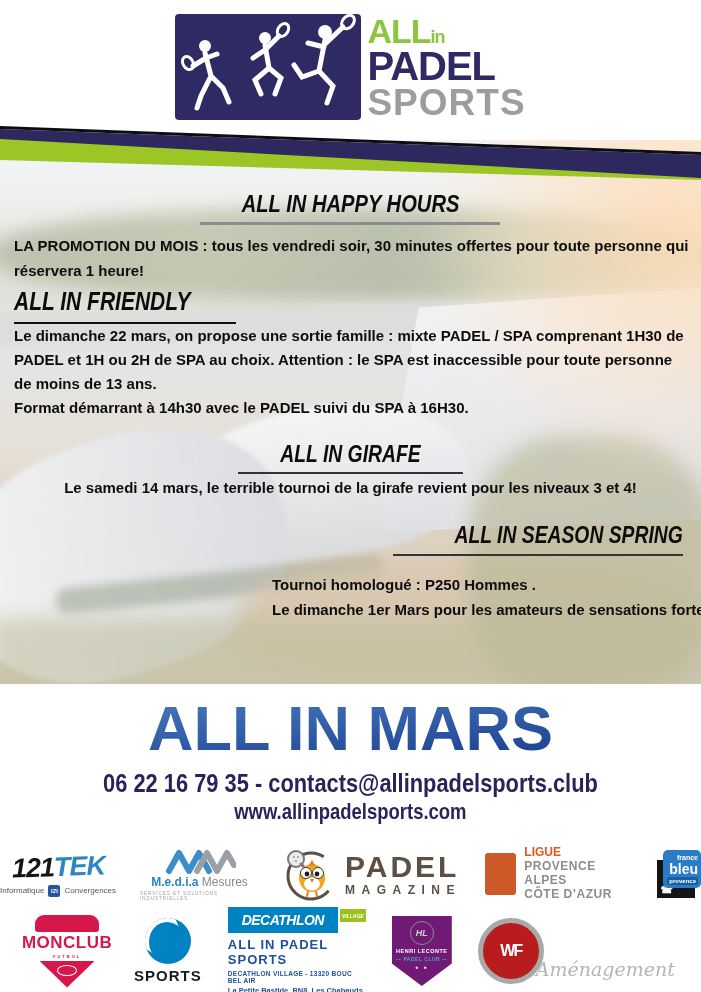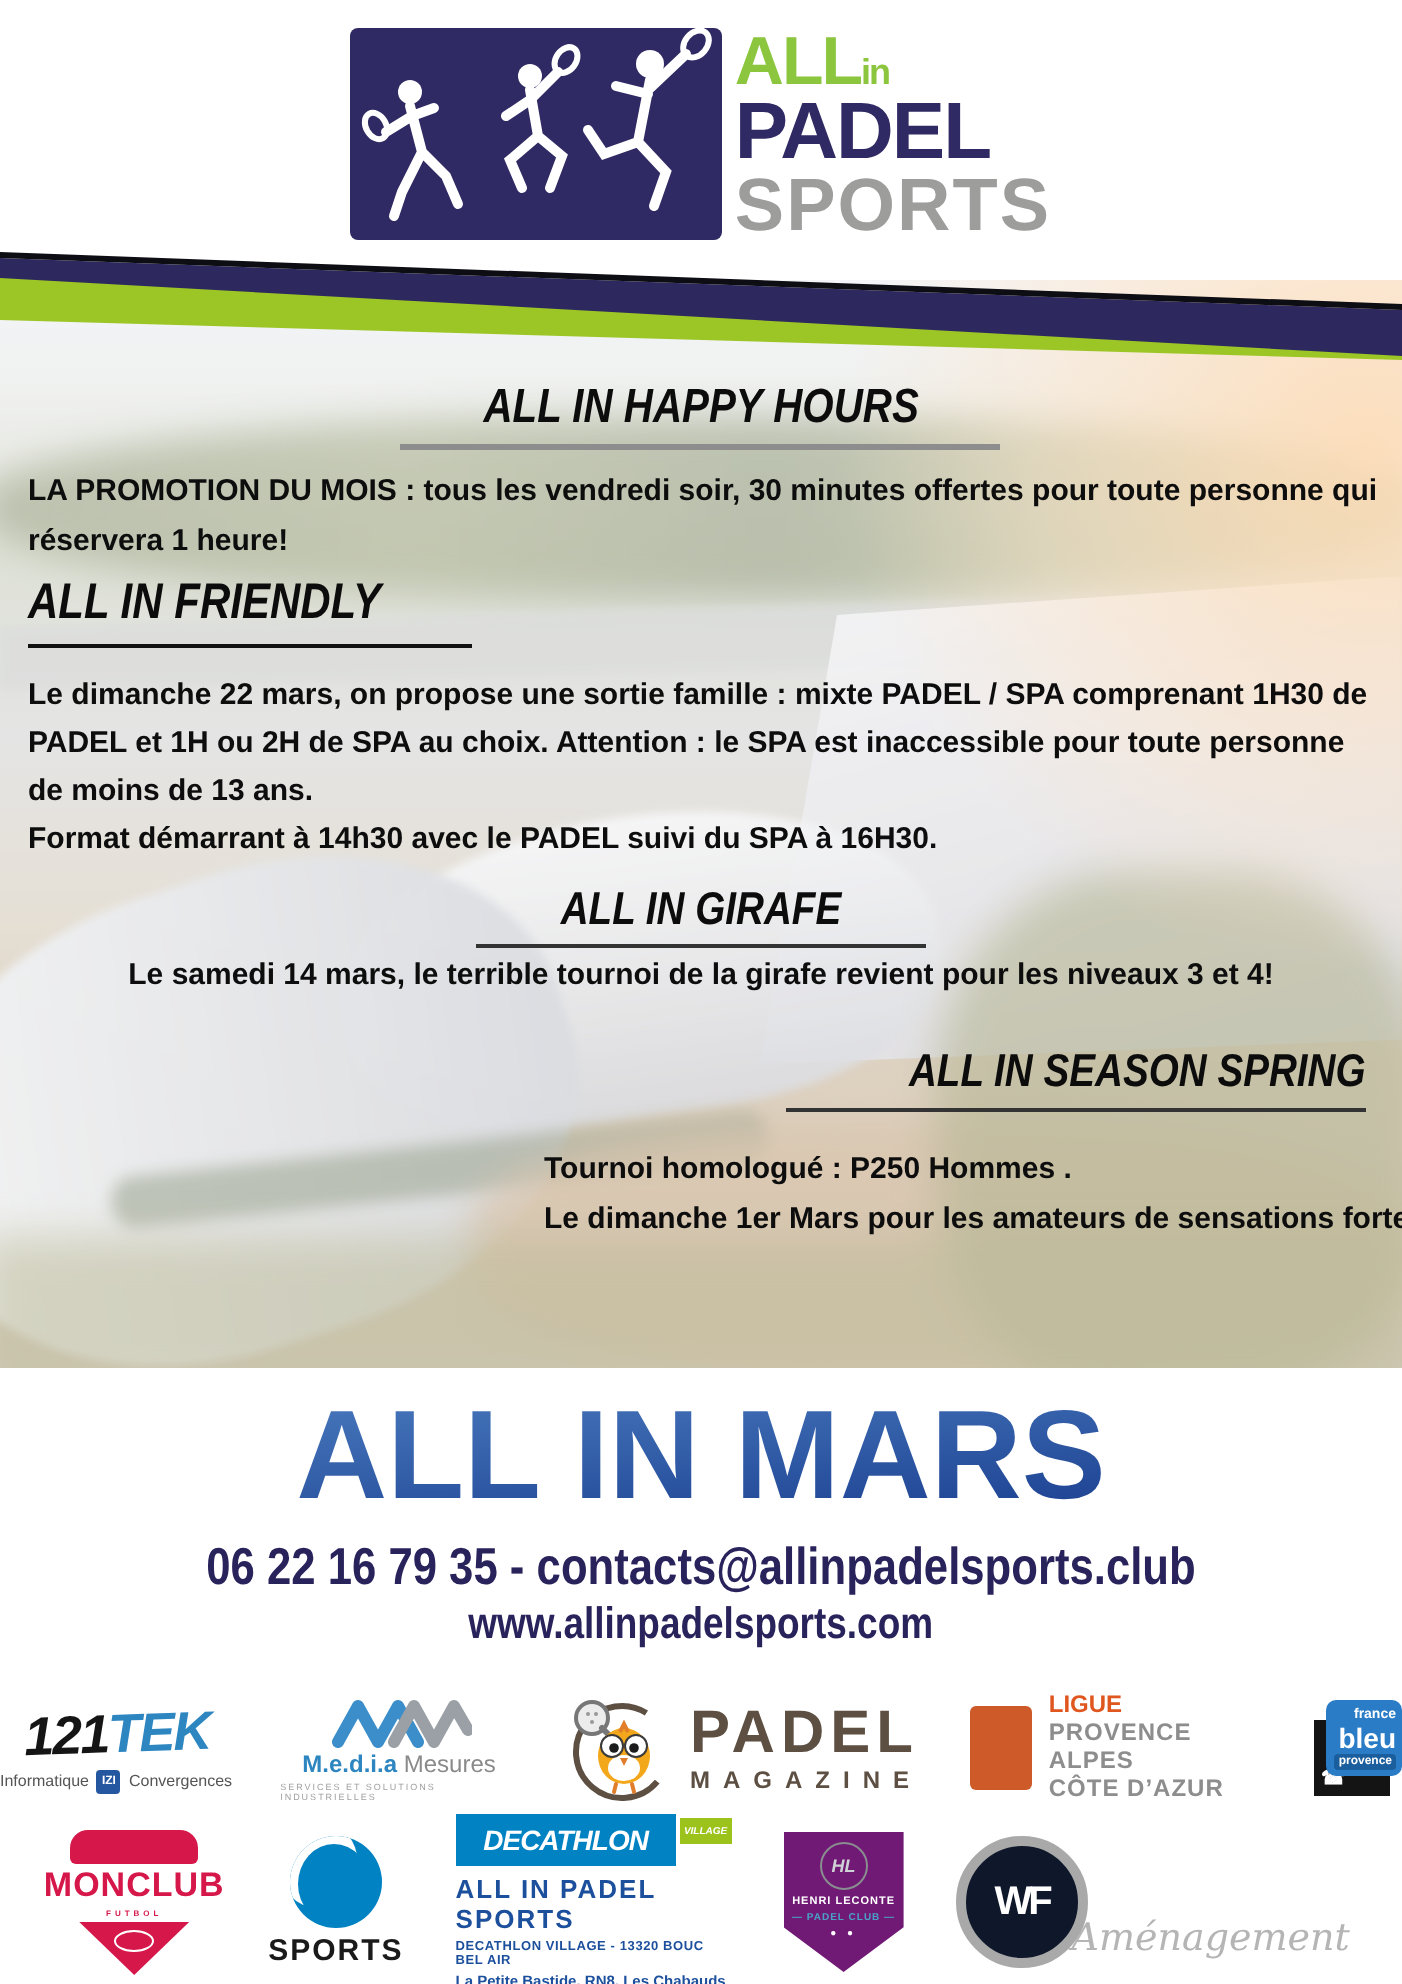--- a/index.html
+++ b/index.html
@@ -123,21 +123,21 @@
 
   
   .hl{width:60px;height:70px;background:#701a75;clip-path:polygon(0 0,100% 0,100% 68%,50% 100%,0 68%);display:flex;flex-direction:column;align-items:center;box-sizing:border-box;padding-top:5px;}
   .hl-circle{width:22px;height:22px;border-radius:50%;border:1.5px solid #8a8d90;color:#cfd2d5;font-size:9px;font-weight:900;font-style:italic;display:flex;align-items:center;justify-content:center;}
   .hl-l1{font-size:5.5px;font-weight:700;color:#ffffff;letter-spacing:.5px;margin-top:3px;}
   .hl-l2{font-size:5px;font-weight:700;color:#49a3c8;letter-spacing:.5px;margin-top:2px;}
   .hl-dots{color:#ffffff;font-size:5px;margin-top:2px;letter-spacing:2px;}
 
   
   .wf{display:flex;align-items:flex-end;}
-  .wf-circle{width:56px;height:56px;border-radius:50%;background:#0f172a;border:5px solid #a9a9a9;display:flex;align-items:center;justify-content:center;color:#ffffff;font-size:20px;font-weight:900;letter-spacing:-2px;}
+  .wf-circle{width:56px;height:56px;border-radius:50%;background:#b91c1c;border:5px solid #a9a9a9;display:flex;align-items:center;justify-content:center;color:#ffffff;font-size:16px;font-weight:900;letter-spacing:-2px;}
   .wf-script{font-family:"DejaVu Serif",serif;font-style:italic;color:#b5b5b5;font-size:19px;margin-left:-8px;margin-bottom:4px;}
 </style>
 </head>
 <body>
 
 <div class="poster">
 
   <div class="logo-wrap">
     <div class="logo-inner">
       <div class="logo-box">
@@ -187,21 +187,21 @@
   <div class="underline" style="left:200px;top:222px;width:300px;height:3px;background:#8d8d8d;"></div>
   <div class="sec" style="left:14px;top:233px;font-size:15px;line-height:25px;">
     <div class="body-line">LA PROMOTION DU MOIS : tous les vendredi soir, 30 minutes offertes pour toute personne qui</div>
     <div class="body-line">réservera 1 heure!</div>
   </div>
 
   <div class="sec h-left" style="left:14px;top:287px;">
     <span class="h-title" style="font-size:25px;">ALL IN FRIENDLY</span>
   </div>
   <div class="underline" style="left:14px;top:322px;width:222px;height:2px;background:#111111;"></div>
-  <div class="sec" style="left:14px;top:336px;font-size:15px;line-height:24px;">
+  <div class="sec" style="left:14px;top:324px;font-size:15px;line-height:24px;">
     <div class="body-line">Le dimanche 22 mars, on propose une sortie famille : mixte PADEL / SPA comprenant 1H30 de</div>
     <div class="body-line">PADEL et 1H ou 2H de SPA au choix. Attention : le SPA est inaccessible pour toute personne</div>
     <div class="body-line">de moins de 13 ans.</div>
     <div class="body-line">Format démarrant à 14h30 avec le PADEL suivi du SPA à 16H30.</div>
   </div>
 
   <div class="sec h-center" style="left:0;top:441px;">
     <span class="h-title" style="font-size:23px;">ALL IN GIRAFE</span>
   </div>
   <div class="underline" style="left:238px;top:472px;width:225px;height:2px;background:#333333;"></div>

